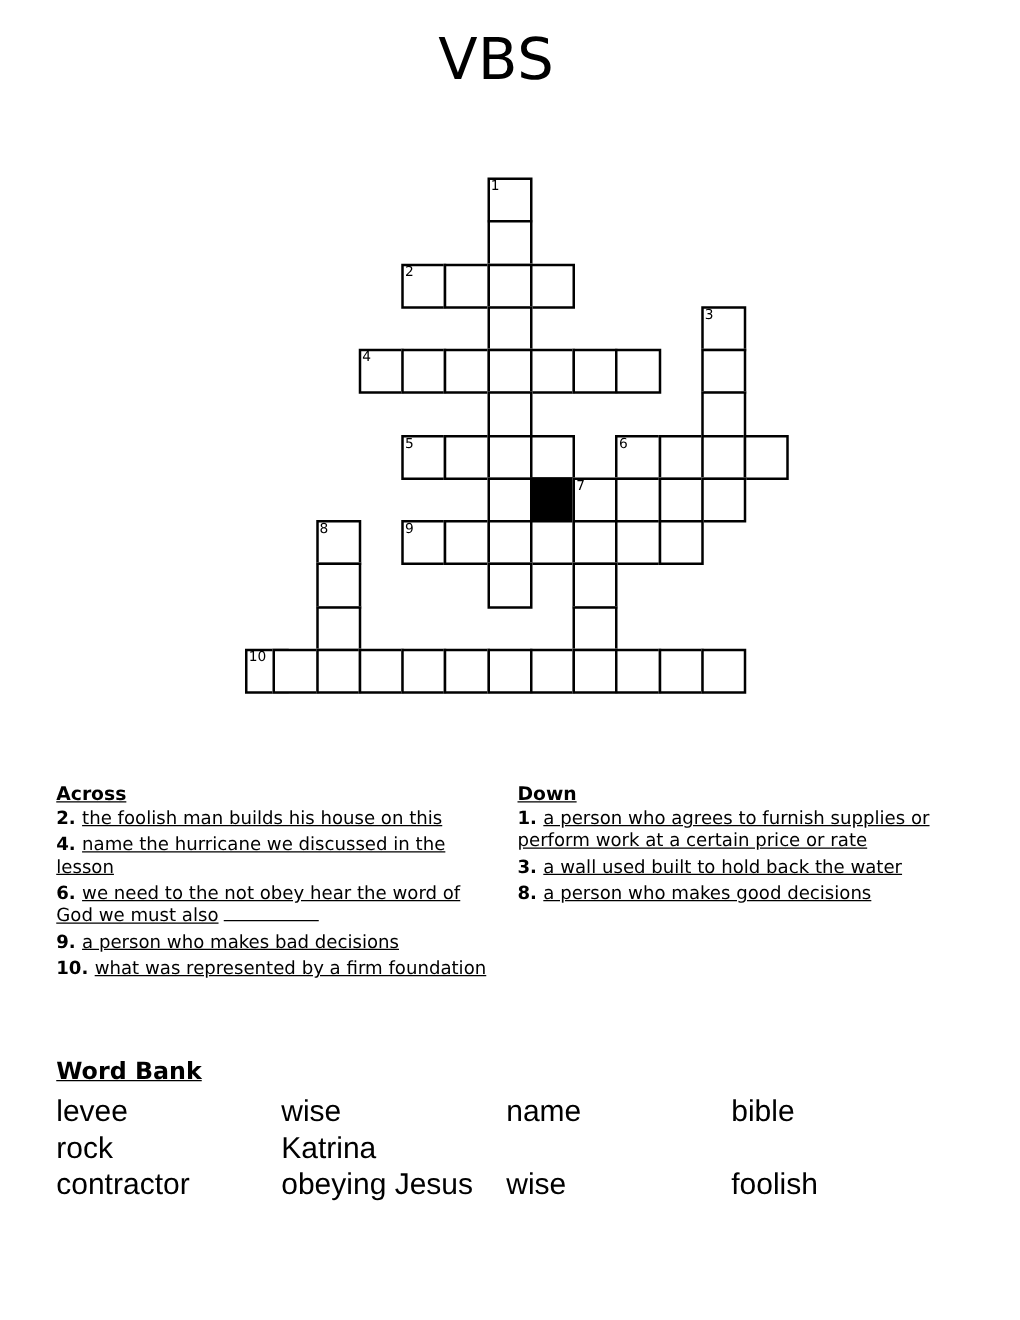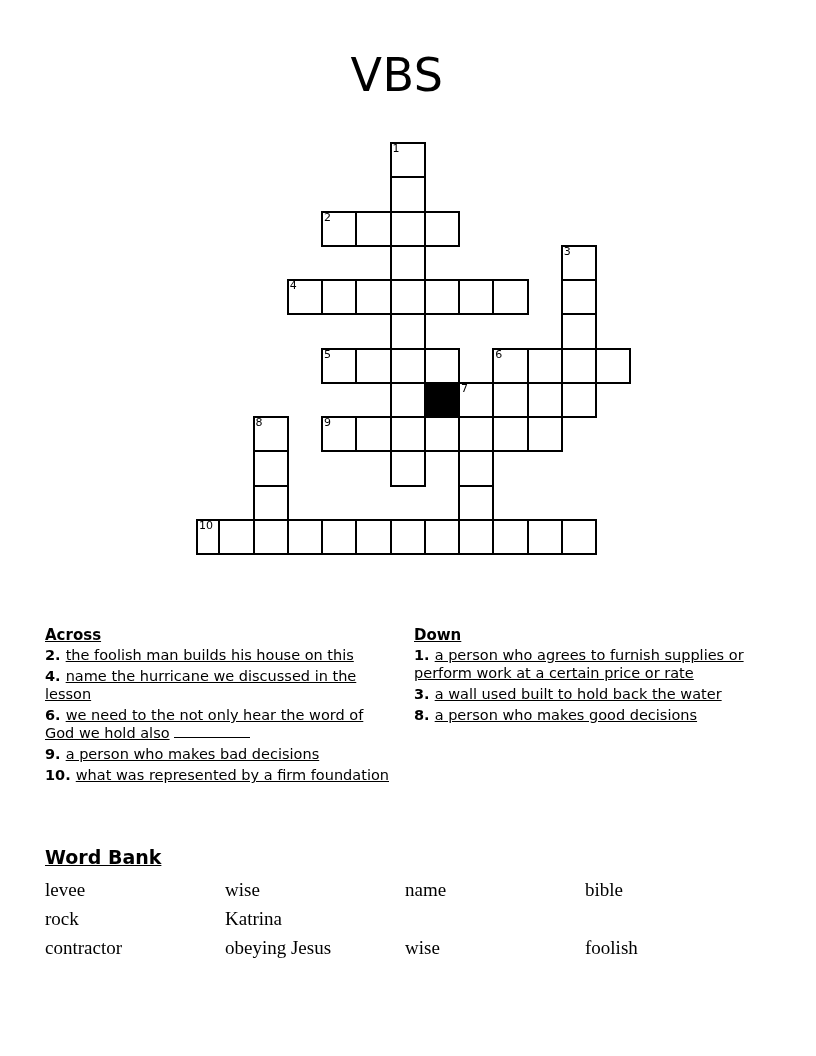--- a/index.html
+++ b/index.html
@@ -14,21 +14,21 @@
     position: relative;
     font-family: "DejaVu Sans", sans-serif;
     color: #000000;
     overflow: hidden;
   }
 
   
   #puzzle-title {
     position: absolute;
     left: 0;
-    top: 50px;
+    top: 22px;
     width: 794px;
     text-align: center;
     font-size: 46px;
     font-weight: 400;
     letter-spacing: 0.5px;
     line-height: 1.1;
     font-family: "DejaVu Sans", sans-serif;
   }
 
   
@@ -117,24 +117,24 @@
     line-height: 24px;
     font-family: "DejaVu Sans", sans-serif;
   }
   .wb-row {
     display: block;
     height: 29px;
   }
   .wb-cell {
     display: inline-block;
     width: 180px;
-    font-size: 19px;
+    font-size: 24px;
     line-height: 29px;
     vertical-align: top;
-    font-family: Liberation Serif, serif;
+    font-family: Liberation Sans, sans-serif;
   }
 </style>
 </head>
 <body>
 
 <div id="puzzle-title">VBS</div>
 
 <div id="crossword-grid">
     <div class="cw-cell" style="left: 205.5px; top: 0px; width: 36.25px; height: 36.25px;">
       <span class="cw-num">1</span>
@@ -215,21 +215,21 @@
     <div class="cw-cell" style="left: 376.75px; top: 376.75px; width: 36.25px; height: 36.25px;"></div>
   </div>
 
 <div id="clues">
 
   <div class="clue-col" id="clues-across">
     <div class="clue-heading">Across</div>
     <div id="across-list">
         <div class="clue-item"><span class="clue-num">2. </span><span class="clue-text">the foolish man builds his house on this</span></div>
         <div class="clue-item"><span class="clue-num">4. </span><span class="clue-text">name the hurricane we discussed in the lesson</span></div>
-        <div class="clue-item"><span class="clue-num">6. </span><span class="clue-text">we need to the not only hear the word of God we hold also</span> <span class="blank-line"></span></div>
+        <div class="clue-item"><span class="clue-num">6. </span><span class="clue-text">we need to the not obey hear the word of God we must also</span> <span class="blank-line"></span></div>
         <div class="clue-item"><span class="clue-num">9. </span><span class="clue-text">a person who makes bad decisions</span></div>
         <div class="clue-item"><span class="clue-num">10. </span><span class="clue-text">what was represented by a firm foundation</span></div>
       </div>
   </div>
 
   <div class="clue-col" id="clues-down">
     <div class="clue-heading">Down</div>
     <div id="down-list">
         <div class="clue-item"><span class="clue-num">1. </span><span class="clue-text">a person who agrees to furnish supplies or perform work at a certain price or rate</span></div>
         <div class="clue-item"><span class="clue-num">3. </span><span class="clue-text">a wall used built to hold back the water</span></div>

